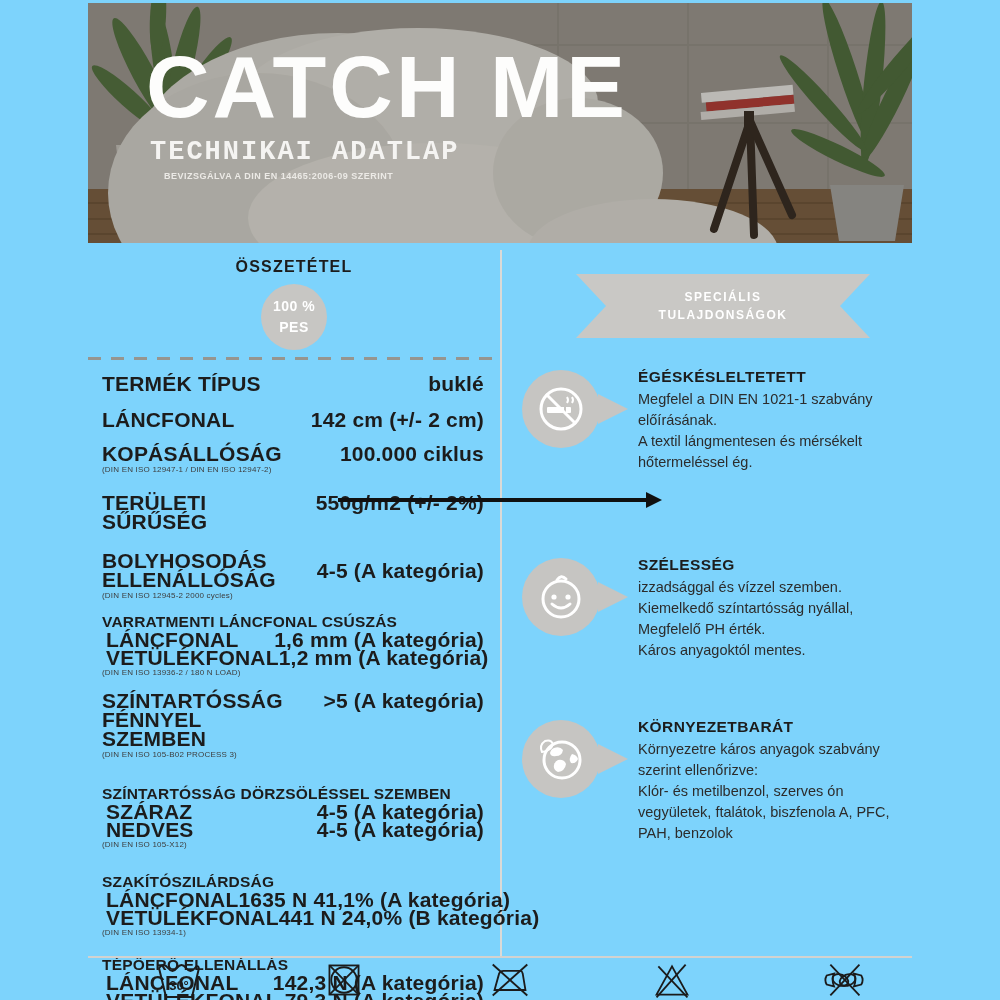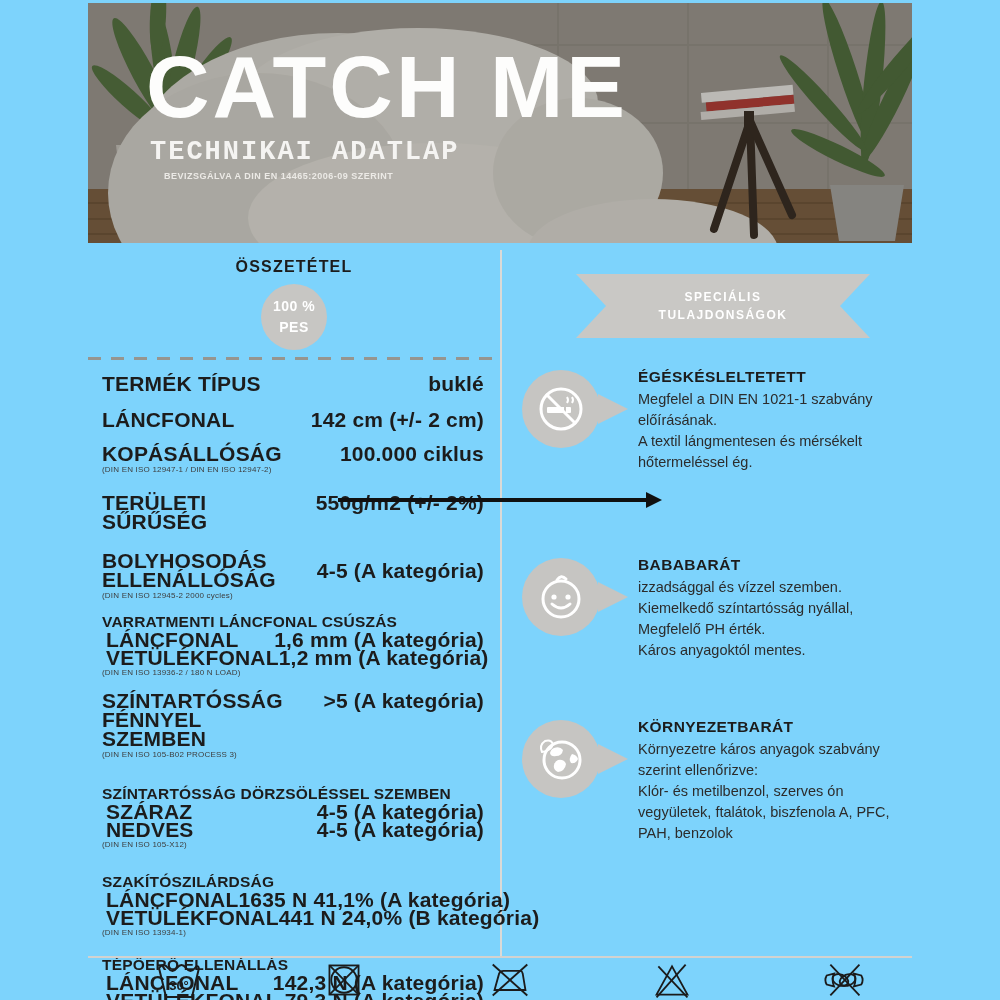--- a/index.html
+++ b/index.html
@@ -272,21 +272,21 @@
         <svg width="50" height="50" viewBox="0 0 50 50" fill="none">
           <circle cx="25" cy="27" r="18" stroke="#ffffff" stroke-width="3"></circle>
           <path d="M21 8 Q25 2 30 7" stroke="#ffffff" stroke-width="3" stroke-linecap="round"></path>
           <circle cx="18" cy="25" r="2.6" fill="#ffffff"></circle>
           <circle cx="32" cy="25" r="2.6" fill="#ffffff"></circle>
           <path d="M16 32 Q25 40 34 32" stroke="#ffffff" stroke-width="3" stroke-linecap="round"></path>
         </svg>
       </div>
       <div class="fflag"></div>
       <div class="ftext">
-        <div class="ftitle">BABABARÁT</div>
+        <div class="ftitle">SZÉLESSÉG</div>
         <div class="fline">izzadsággal és vízzel szemben.</div>
         <div class="fline">Kiemelkedő színtartósság nyállal,</div>
         <div class="fline">Megfelelő PH érték.</div>
         <div class="fline">Káros anyagoktól mentes.</div>
       </div>
     </div>
 
     <div class="feature f3">
       <div class="ficon">
         <svg width="50" height="50" viewBox="0 0 50 50" fill="none">

